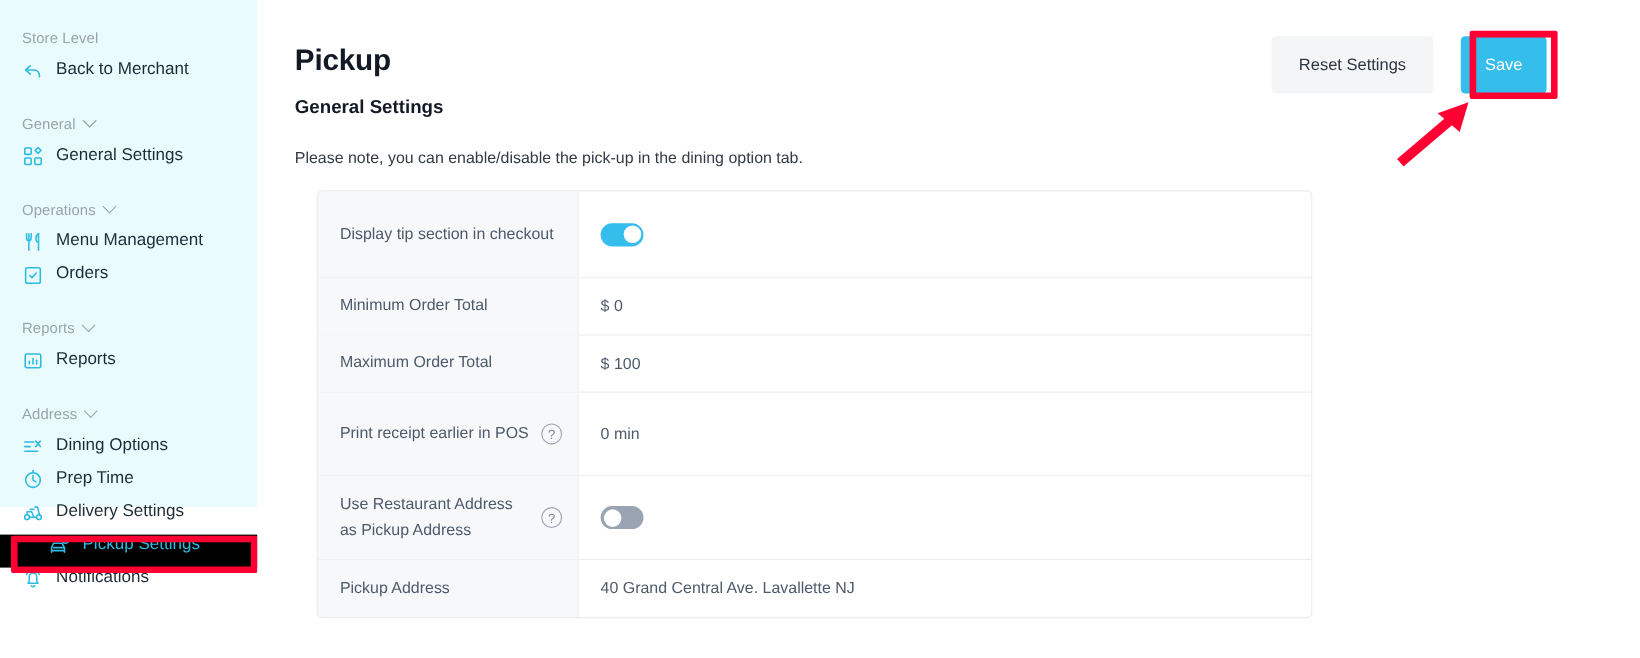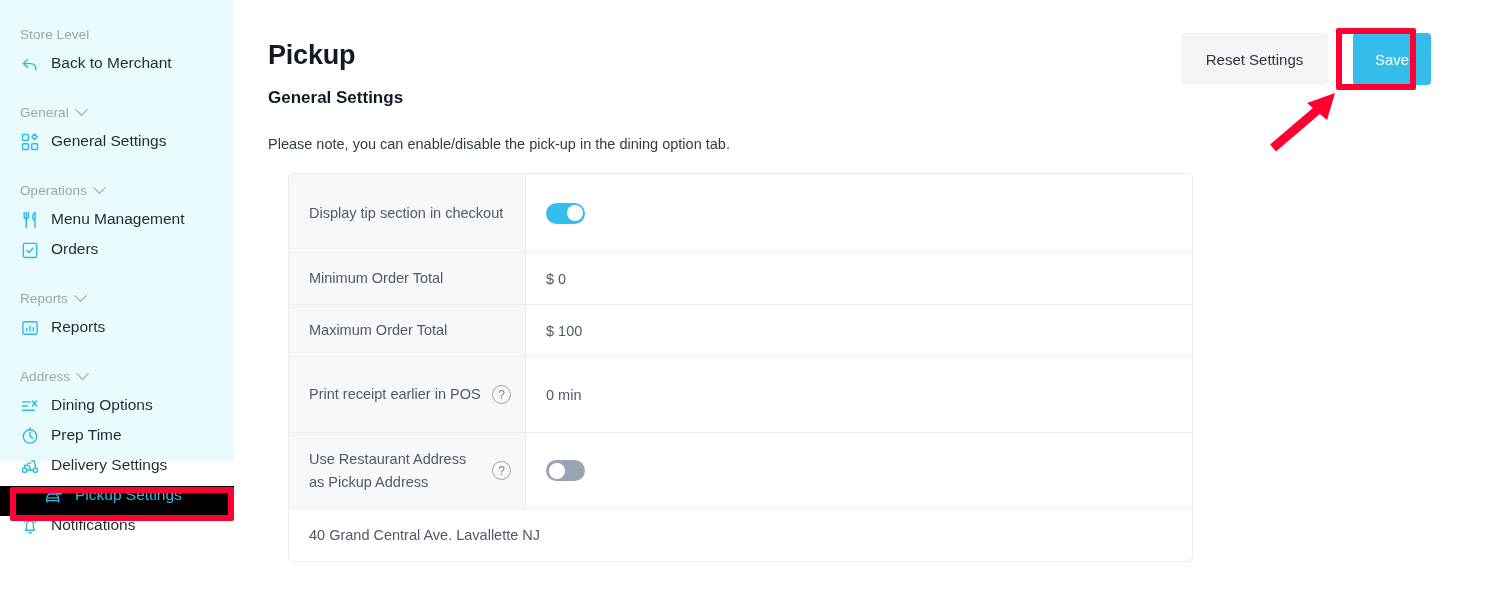--- a/index.html
+++ b/index.html
@@ -60,21 +60,21 @@
   }
   .section-title {
     position:absolute; left: 34px; top: 88px;
     font-size: 17px; font-weight: bold; color: #121a26;
   }
   .note {
     position:absolute; left: 34px; top: 136px;
     font-size: 14.5px; color: #333a45;
   }
 
-  .btn-row { position: absolute; right: 60px; top: 33px; display:flex; align-items:center; gap: 25px; }
+  .btn-row { position: absolute; right: 85px; top: 33px; display:flex; align-items:center; gap: 25px; }
   .btn {
     height: 52px; border-radius: 4px; border: none;
     font-size: 15px; cursor: pointer;
     display:flex; align-items:center; justify-content:center;
     font-family: "Liberation Sans", sans-serif;
   }
   .btn-reset { background: #f4f5f7; color: #2c3542; width: 147px; }
   .btn-save  { background: #35bdeb; color: #ffffff; width: 78px; }
 
   
@@ -339,20 +339,23 @@
             <span class="ltxt">Use Restaurant Address as Pickup Address</span>
             <span class="help">?</span>
           </div>
           <div class="cell-value">
             <div class="toggle off">
               <span class="knob"></span>
             </div>
           </div>
         </div>
         <div class="row h52">
+          <div class="cell-label">
+            <span class="ltxt">Pickup Address</span>
+          </div>
           <div class="cell-value">
             <span>40 Grand Central Ave. Lavallette NJ</span>
           </div>
         </div>
       </div>
   </div>
 
   <div class="annot-box" style="left:1336px; top:28px; width:80px; height:62px;"></div>
 
   <svg class="annot-arrow" style="left:1255px; top:85px;" width="95" height="75" viewBox="0 0 95 75">

